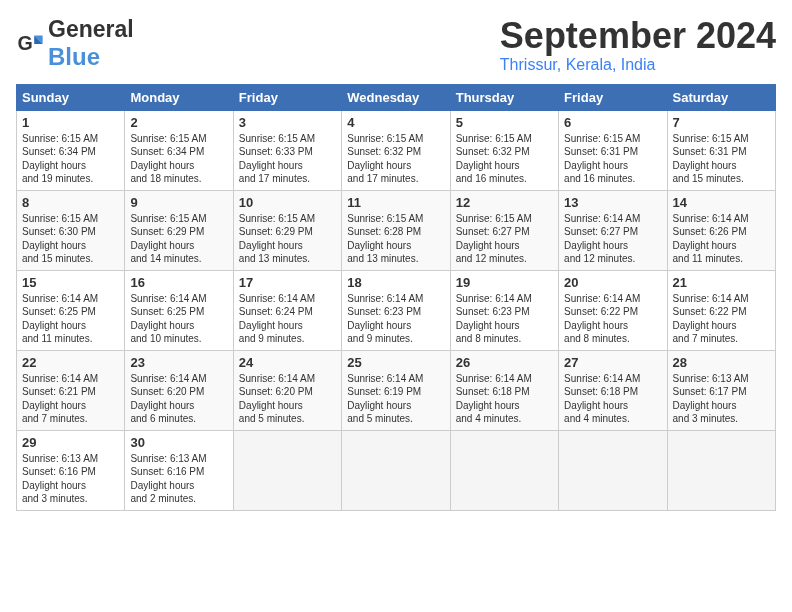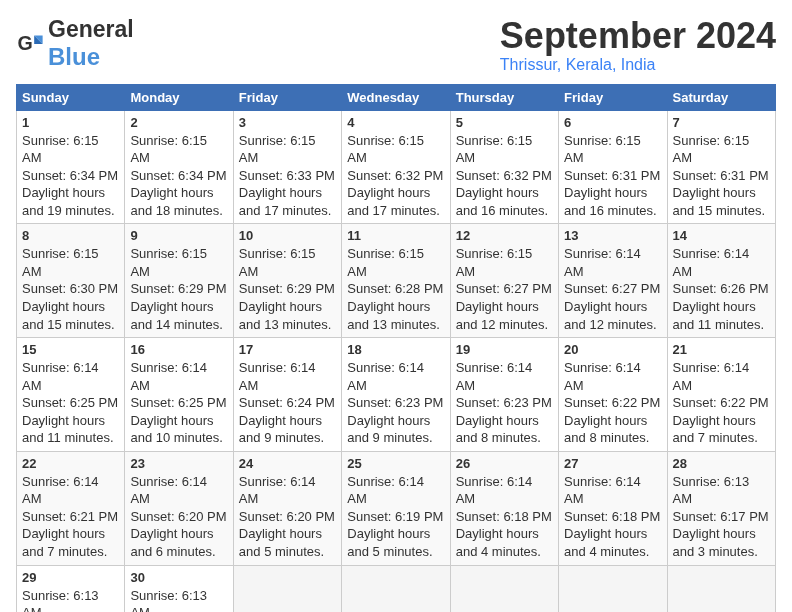--- a/index.html
+++ b/index.html
@@ -67,21 +67,21 @@
     .calendar-table tr:nth-child(even) td {
       background: #f9f9f9;
     }
     .day-number {
       font-size: 13px;
       font-weight: bold;
       display: block;
       margin-bottom: 2px;
     }
     .day-info {
-      font-size: 13px;
+      font-size: 10px;
       line-height: 1.35;
       color: #333;
     }
     .empty-cell {
       background: #f5f5f5 !important;
     }
     .last-row td {
       height: 80px;
     }
   </style>

